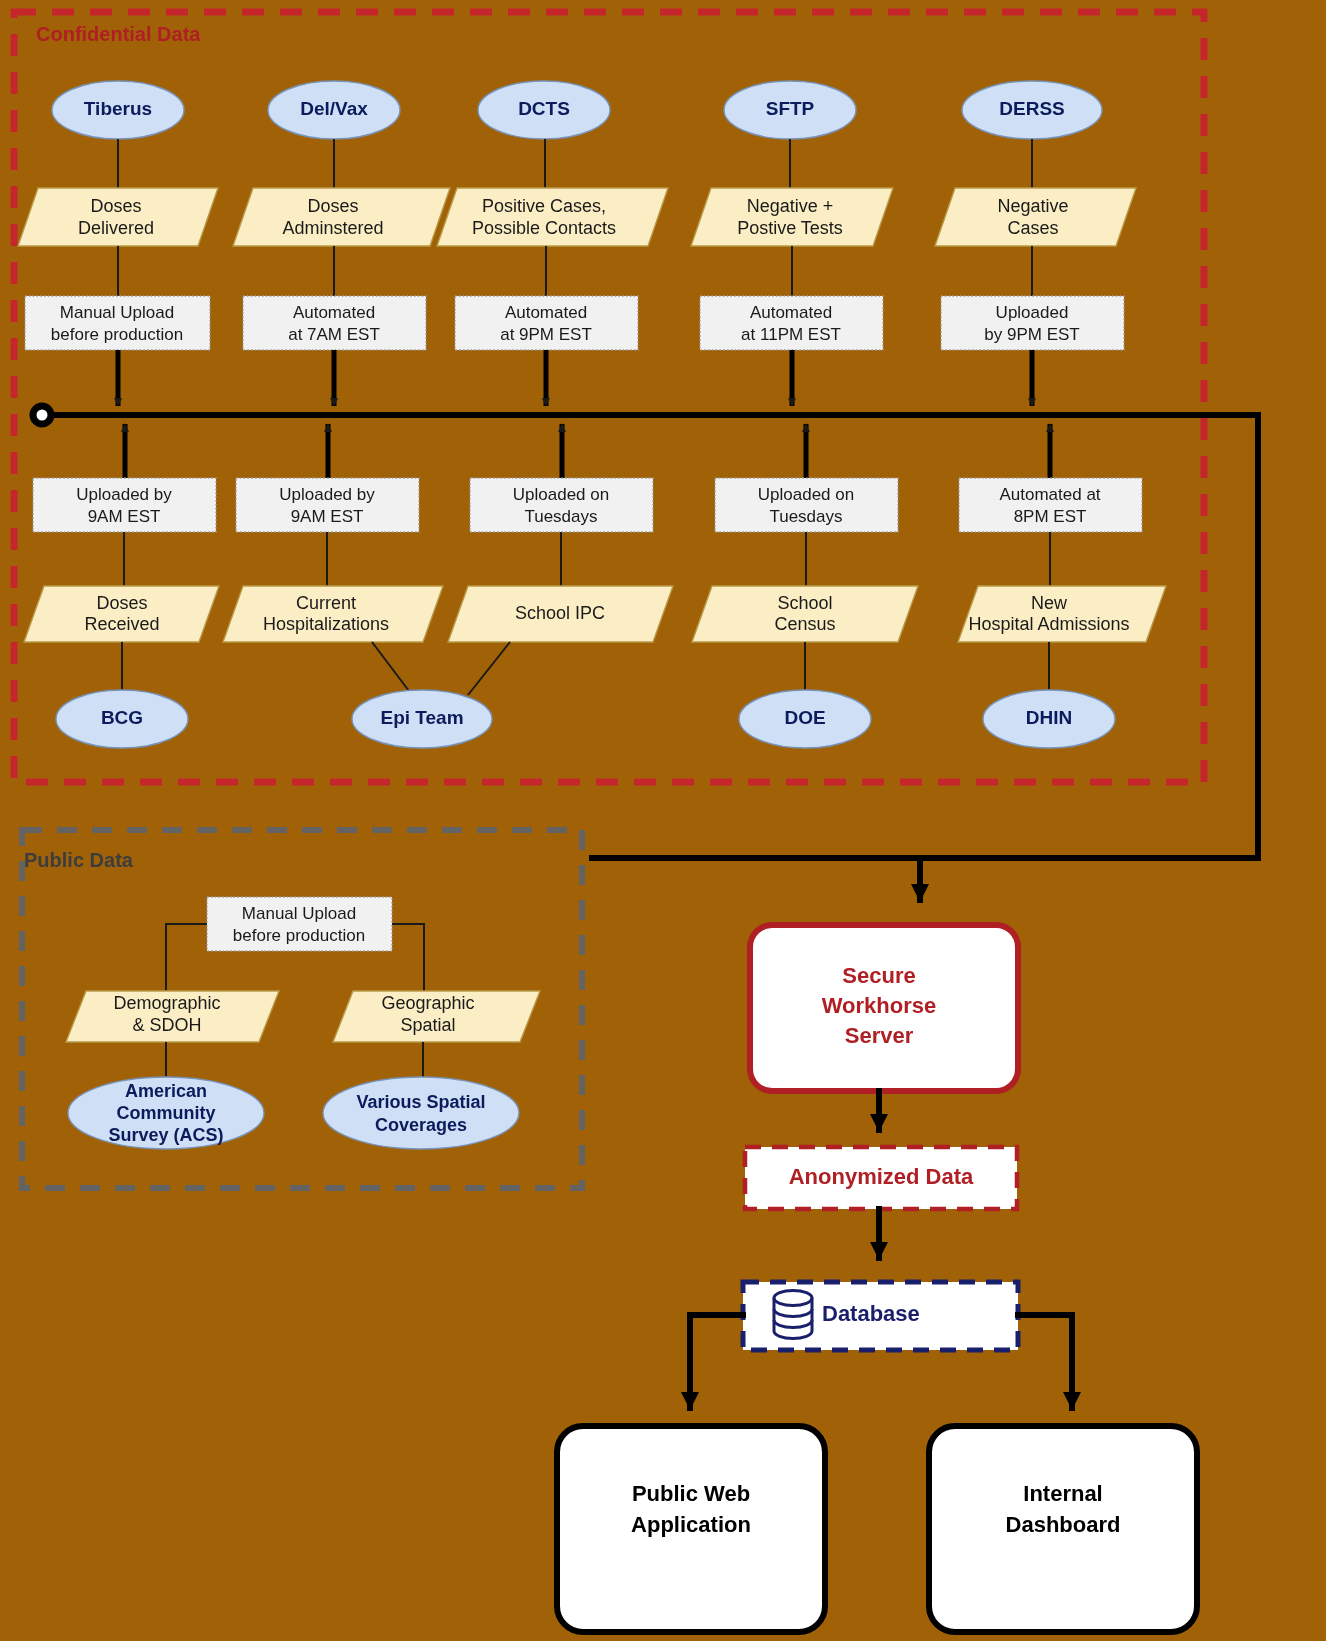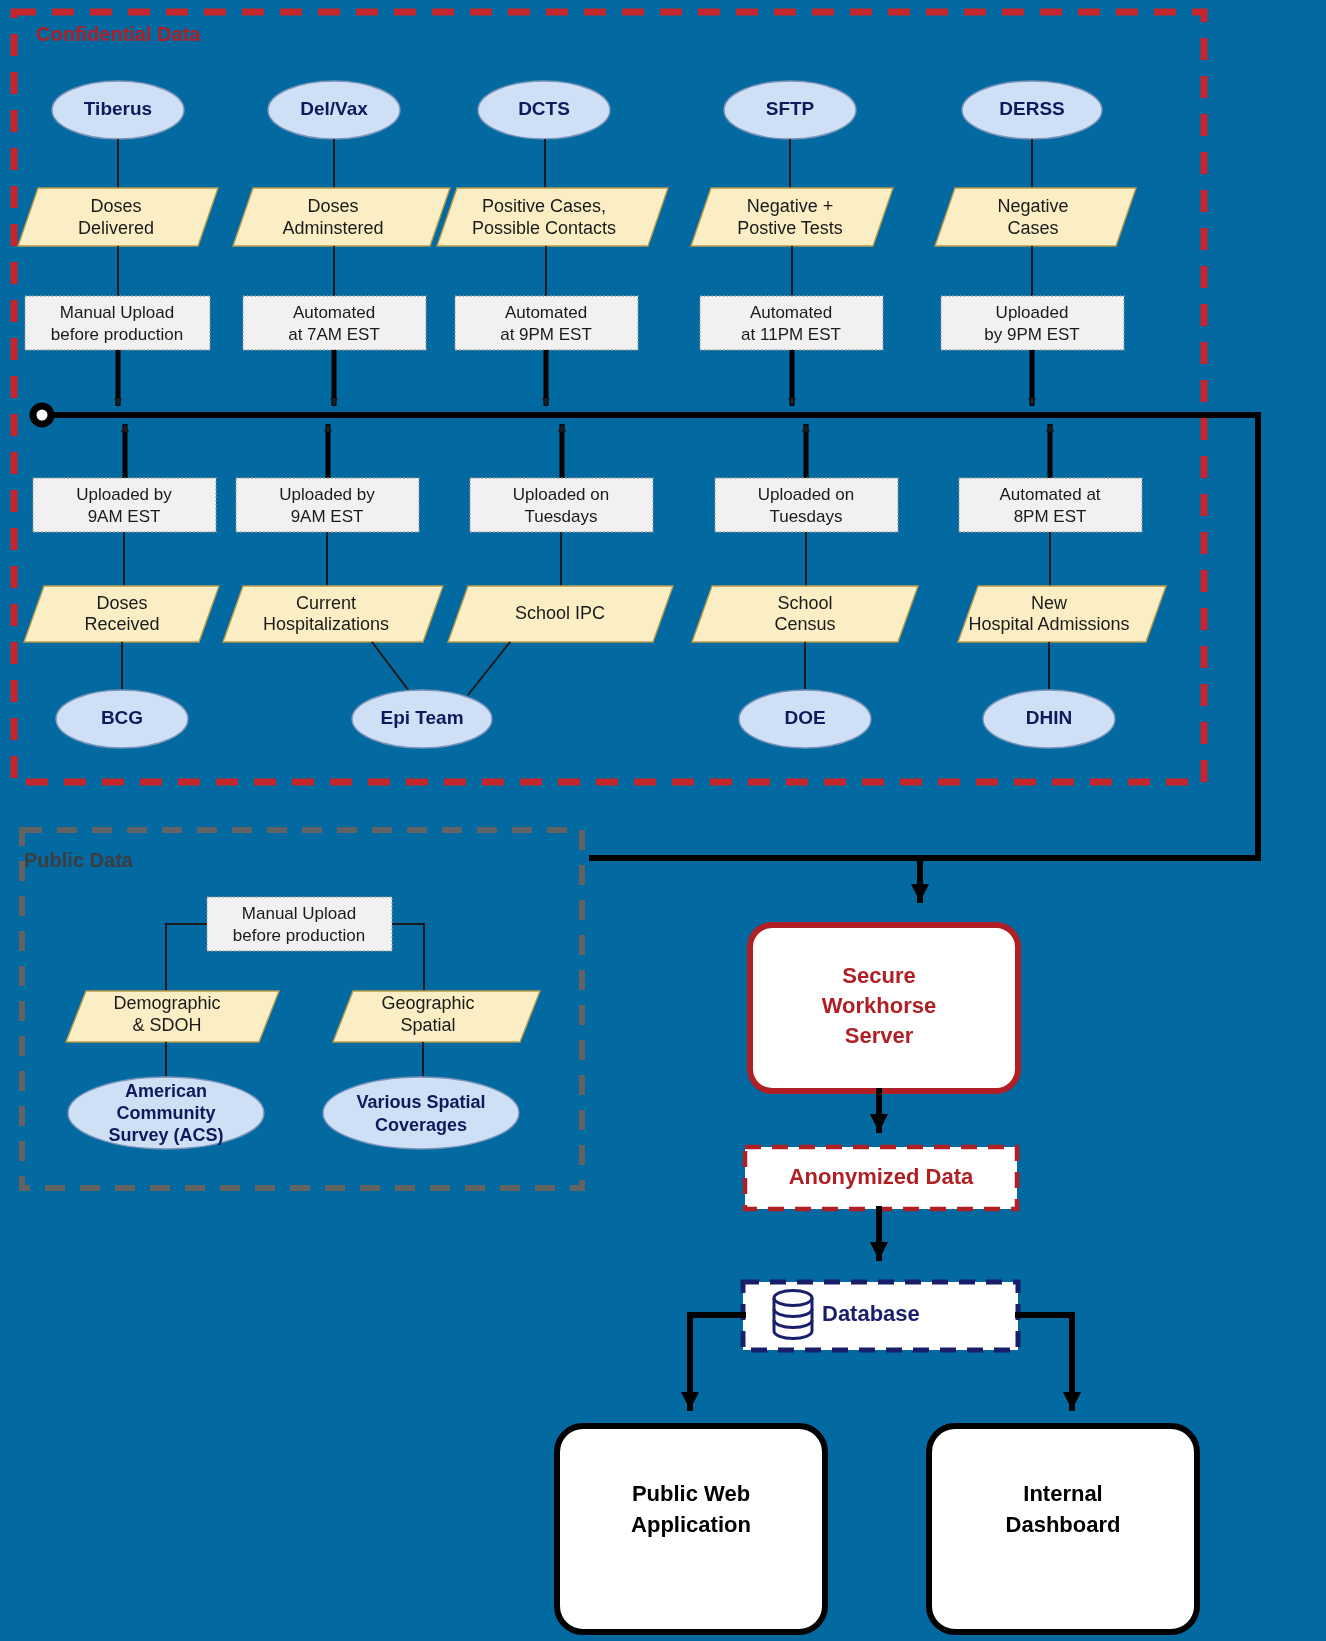--- a/index.html
+++ b/index.html
@@ -8,21 +8,21 @@
     padding: 0;
     background: #ffffff;
   }
   body {
     font-family: "Liberation Sans", sans-serif;
   }
   #diagram-root {
     position: relative;
     width: 1326px;
     height: 1641px;
-    background: #0369a1;
+    background: #a16207;
     overflow: hidden;
   }
   svg.layer {
     position: absolute;
     top: 0;
     left: 0;
     width: 1326px;
     height: 1641px;
   }
   

